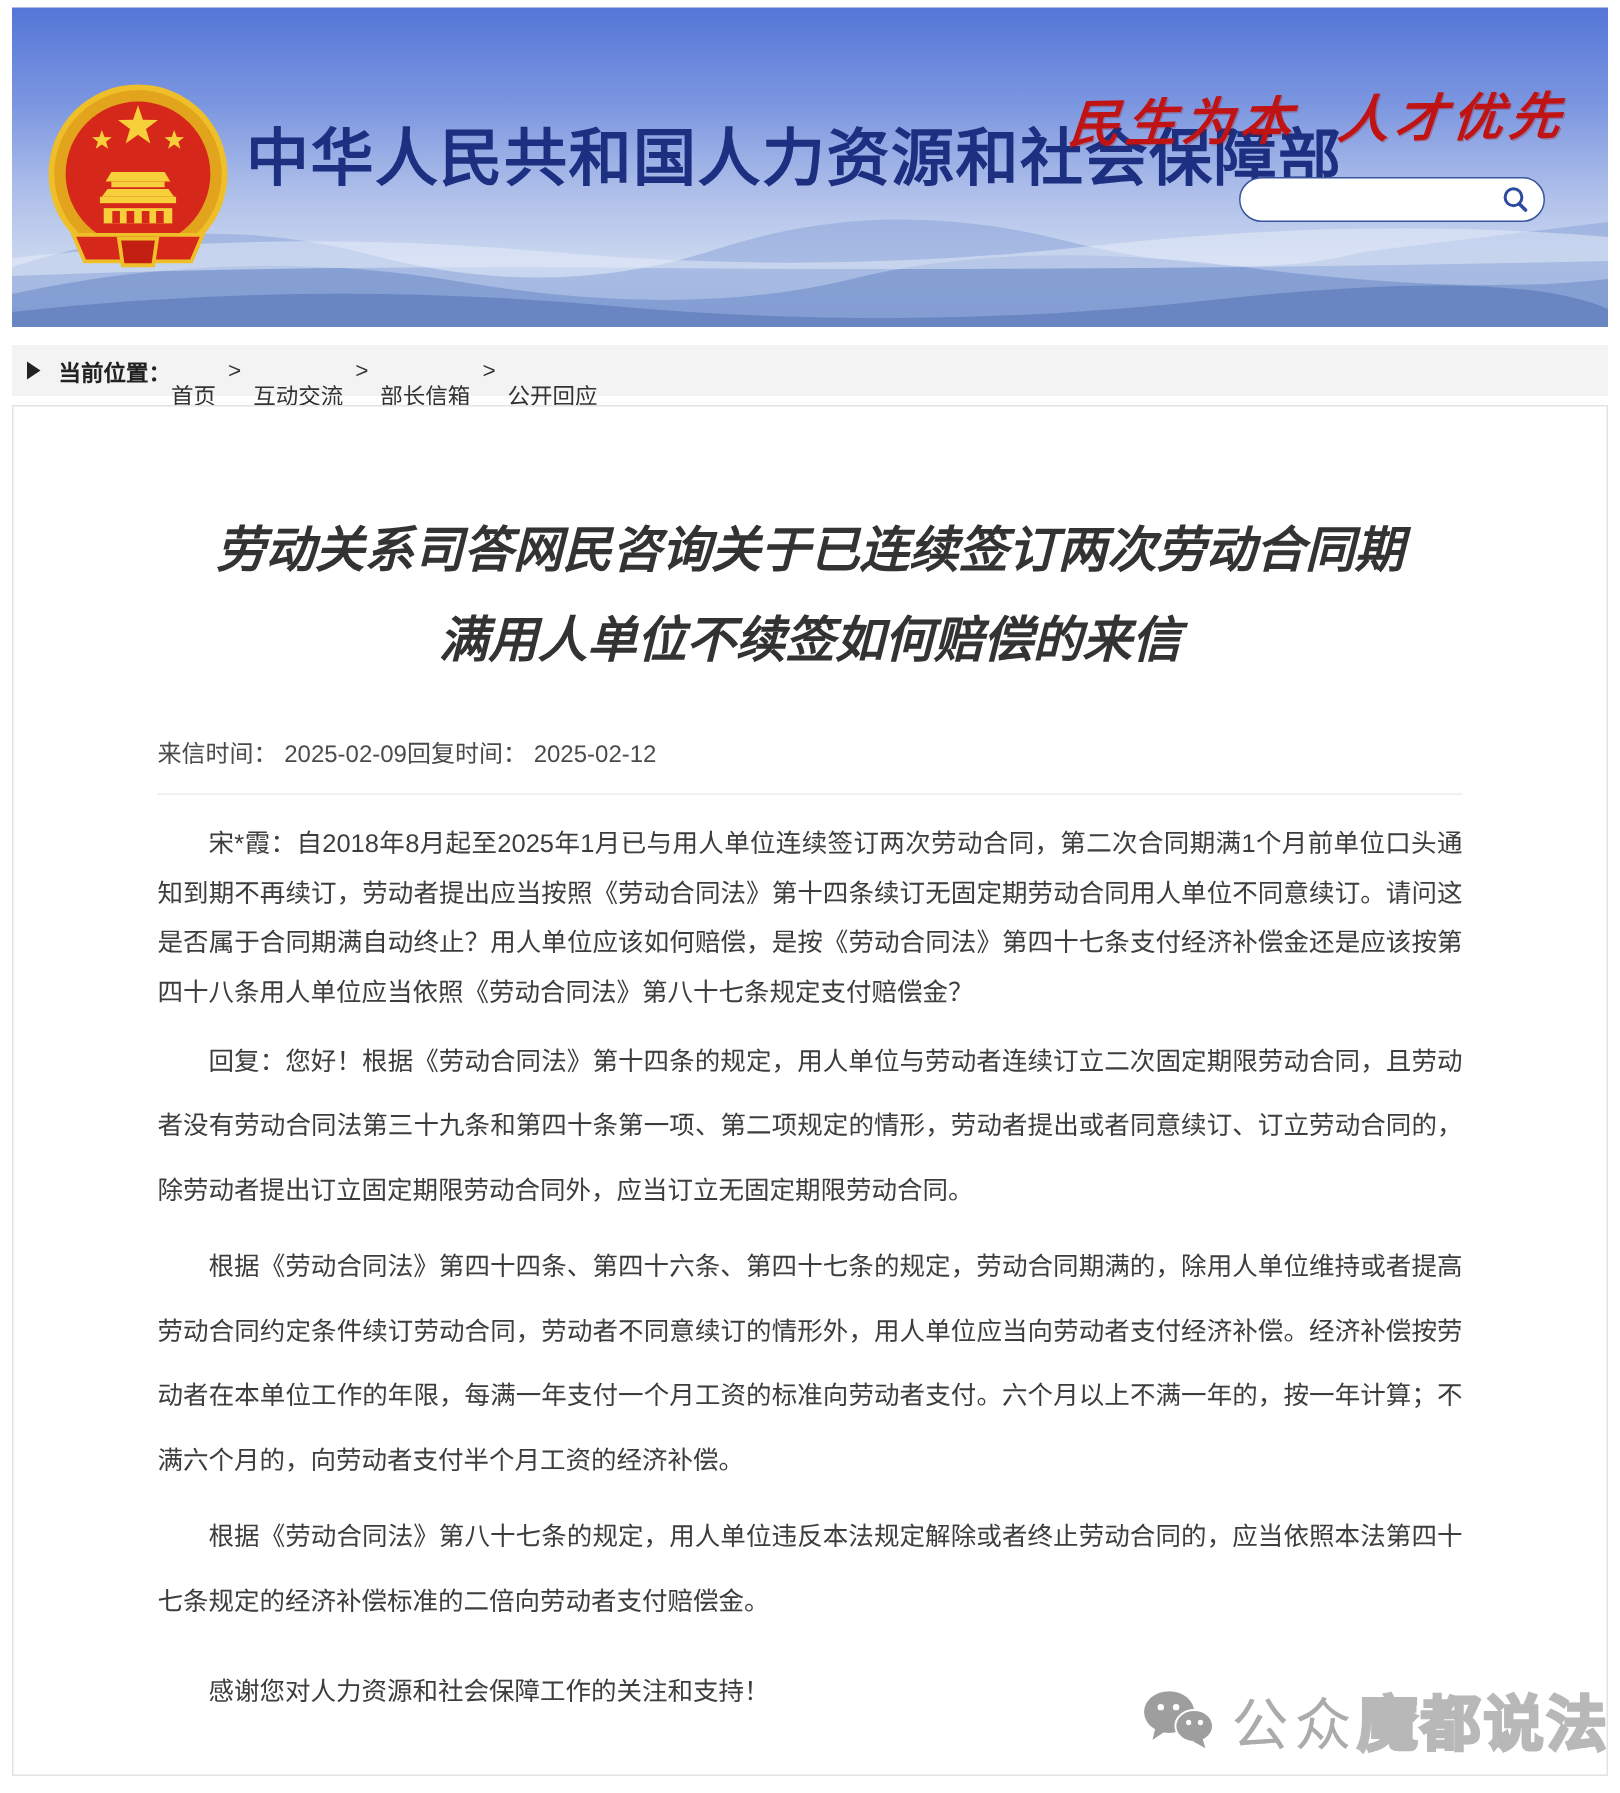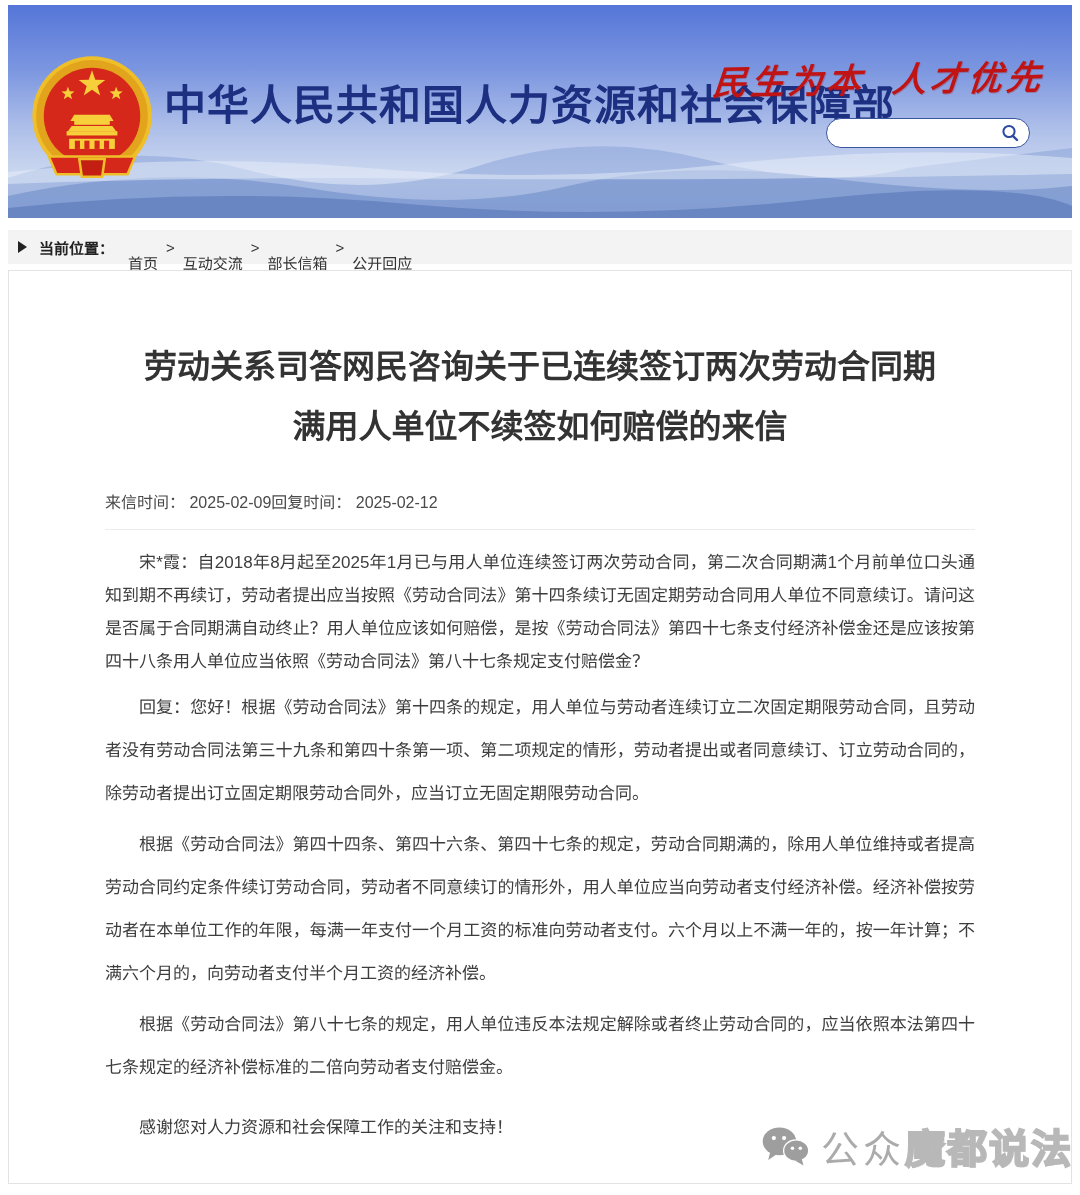--- a/index.html
+++ b/index.html
@@ -77,40 +77,41 @@
     margin: 12px 8px 0 8px;
     height: 34px;
     background: #f3f3f3;
     display: flex;
     align-items: center;
     padding-left: 10px;
     font-size: 15px;
     color: #333;
   }
   .crumb-arrow { width: 0; height: 0; border-left: 9px solid #222; border-top: 6px solid transparent; border-bottom: 6px solid transparent; margin-right: 12px; }
-  .crumb-label { font-weight: bold; color: #222; margin-right: 14px; }
+  .crumb-label { font-weight: bold; color: #222; }
   .crumb-link { color: #333; text-decoration: none; cursor: pointer; margin-top: 30px; }
   .crumb-sep { margin: 0 8px; color: #333; }
 
   
   .content-box {
     position: relative;
     margin: 6px 8px 0 8px;
     height: 914px;
     border: 1px solid #e3e3e3;
     background: #ffffff;
     padding: 0 96px;
   }
   .letter-title {
     margin-top: 66px;
     text-align: center;
     font-size: 33px;
     font-weight: bold;
     color: #333333;
     line-height: 60px;
+    font-style: italic;
   }
   .date-row {
     margin-top: 32px;
     display: flex;
     font-size: 16px;
     color: #4a4a4a;
   }
   .title-divider {
     margin-top: 16px;
     border: none;

